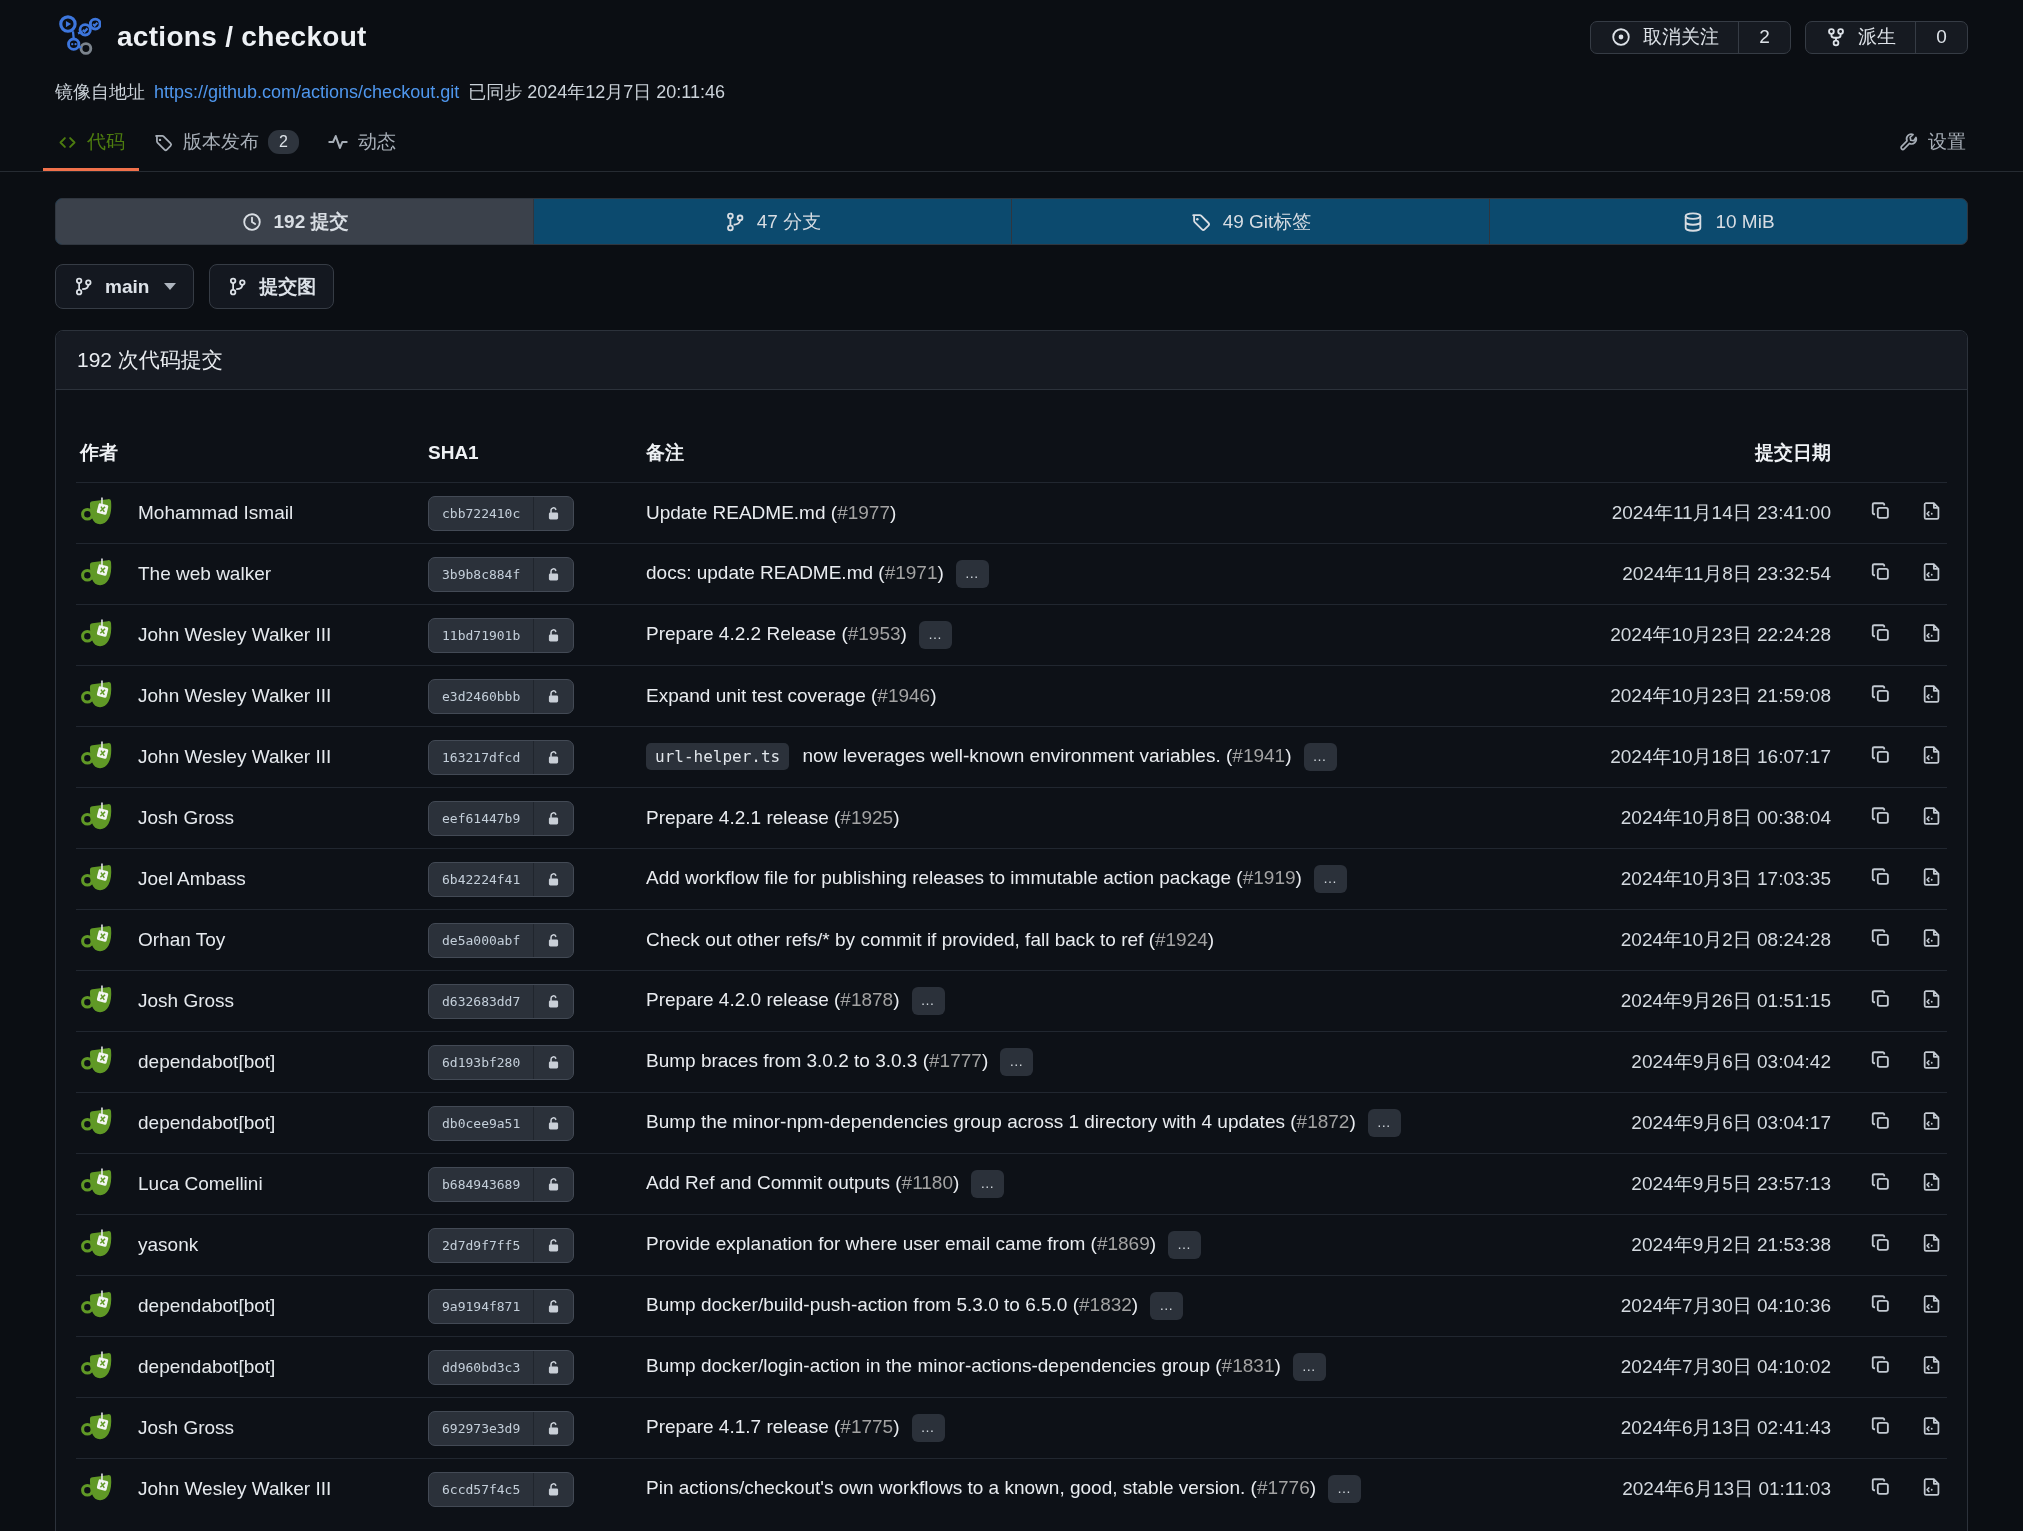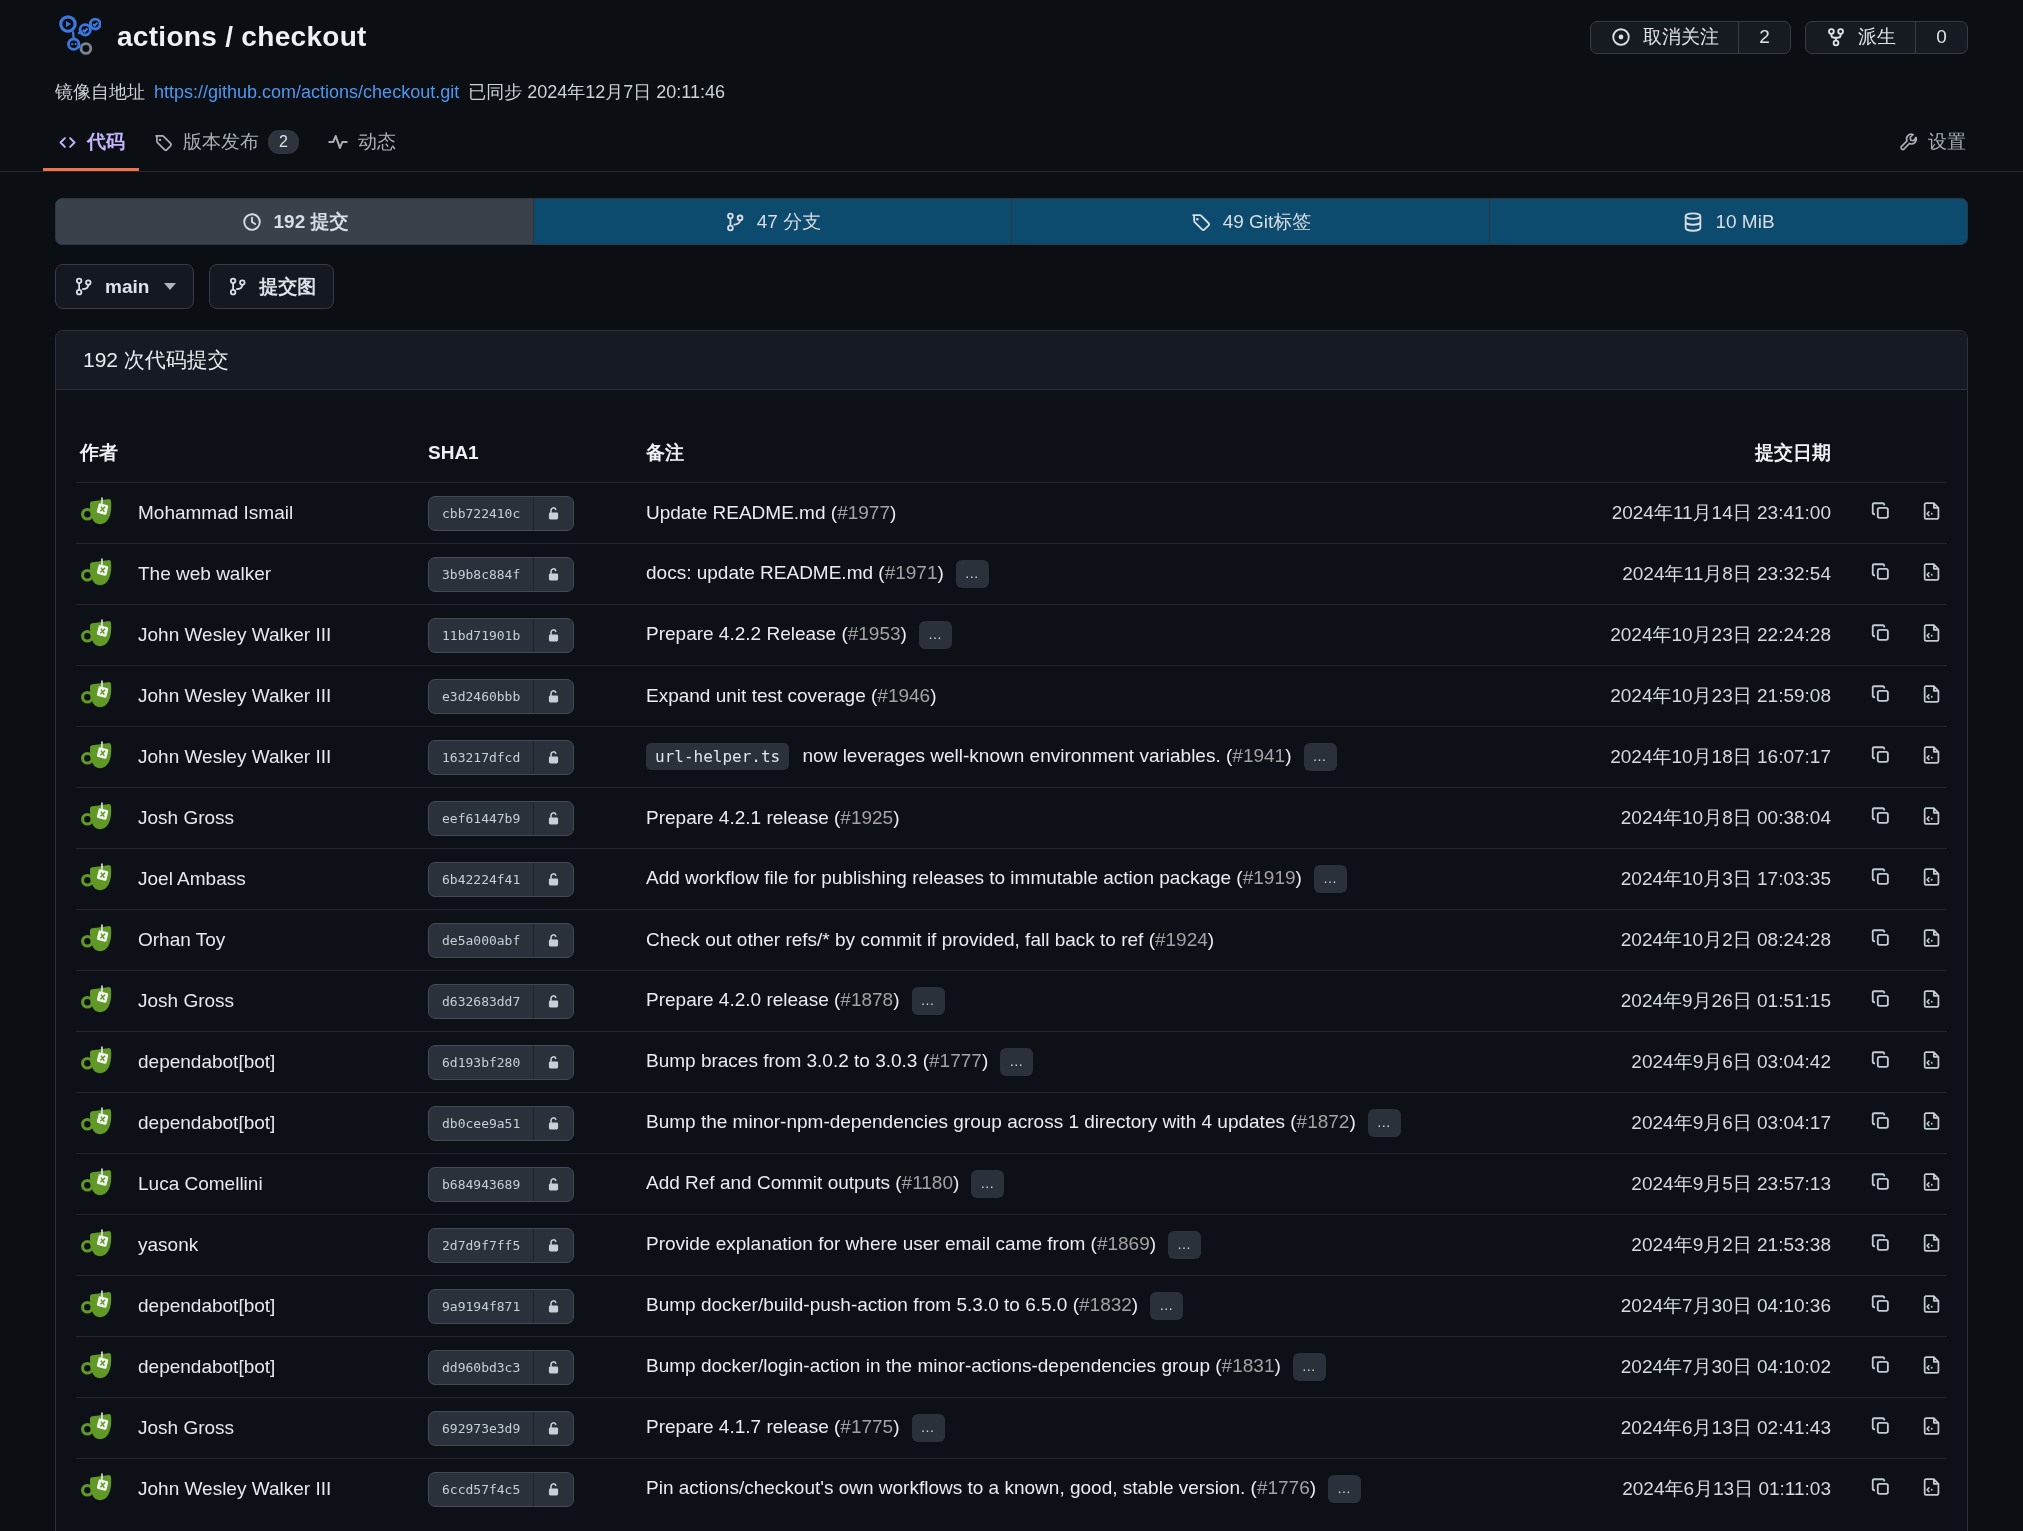--- a/index.html
+++ b/index.html
@@ -20,38 +20,38 @@
   .btn-group .bg-label { display:flex; align-items:center; gap:11px; padding:0 19px; font-size:19px; color:#dde2e8; cursor:pointer; }
   .btn-group .bg-count { display:flex; align-items:center; justify-content:center; min-width:52px; padding:0 14px; font-size:19px; color:#dde2e8; border-left:1px solid #363c45; cursor:pointer; }
 
   
   .mirror-line { padding:20px 55px 0; font-size:18px; color:#ccd3da; display:flex; gap:9px; align-items:center; }
   .mirror-line a { color:#4f97ee; text-decoration:none; }
 
   
   .tabbar { display:flex; align-items:stretch; margin-top:12px; padding:0 43px; border-bottom:1px solid #262b32; height:56px; }
   .tab { display:flex; align-items:center; gap:9px; padding:0 14px; font-size:19px; color:#a7aeb7; cursor:pointer; border-bottom:3px solid transparent; }
-  .tab.active { color:#c4b5fd; font-weight:bold; border-bottom-color:#f1714b; }
+  .tab.active { color:#4d7c0f; font-weight:normal; border-bottom-color:#f1714b; }
   .tab .badge { background:#2e343d; border-radius:11px; padding:3px 11px; font-size:16px; color:#dde2e8; }
   .tab-right { margin-left:auto; display:flex; }
 
   
   .statsbar { margin:26px 55px 0; display:flex; height:47px; border:1px solid #30363f; border-radius:7px; overflow:hidden; background:#0c4a6e; }
   .stat { flex:1; display:flex; align-items:center; justify-content:center; gap:11px; font-size:19px; color:#d8dde3; border-right:1px solid #30363f; cursor:pointer; }
   .stat:last-child { border-right:none; }
   .stat.active { background:#3b414b; font-weight:bold; }
 
   
   .toolbar { margin:19px 55px 0; display:flex; gap:15px; }
   .tool-btn { display:flex; align-items:center; gap:11px; height:45px; padding:0 17px; border:1px solid #363c45; border-radius:8px; background:#141820; font-size:19px; font-weight:bold; color:#dde2e8; cursor:pointer; }
   .caret { width:0; height:0; border-left:6px solid transparent; border-right:6px solid transparent; border-top:7px solid #aeb5be; margin-left:4px; }
 
   
   .panel { margin:21px 55px 0; border:1px solid #2c323b; border-radius:8px; background:#0d1117; overflow:hidden; }
-  .panel-header { background:#161a22; border-bottom:1px solid #2c323b; padding:15px 27px; font-size:21px; color:#e9ecf0; }
+  .panel-header { background:#161a22; border-bottom:1px solid #2c323b; padding:15px 21px; font-size:21px; color:#e9ecf0; }
   .panel-body { padding:20px; }
 
   .search-row { display:flex; height:47px; }
   .search-input { flex:1; background:#272d36; border:1px solid #3b424c; border-right:none; border-radius:8px 0 0 8px; padding:0 17px; font-size:18px; color:#e2e6ea; outline:none; }
   .search-input::placeholder { color:#98a0aa; }
   .branch-scope { width:178px; display:flex; align-items:center; justify-content:space-between; padding:0 17px; background:#272d36; border:1px solid #3b424c; border-left:1px solid #1d222a; font-size:18px; color:#dde2e8; cursor:pointer; }
   .search-btn { width:60px; display:flex; align-items:center; justify-content:center; background:#2b313b; border:1px solid #3b424c; border-left:none; border-radius:0 8px 8px 0; cursor:pointer; }
 
   table.commits { width:100%; border-collapse:collapse; margin-top:20px; table-layout:fixed; }
   col.c1{width:348px} col.c2{width:218px} col.c3{width:auto} col.c4{width:330px} col.c5{width:112px}

